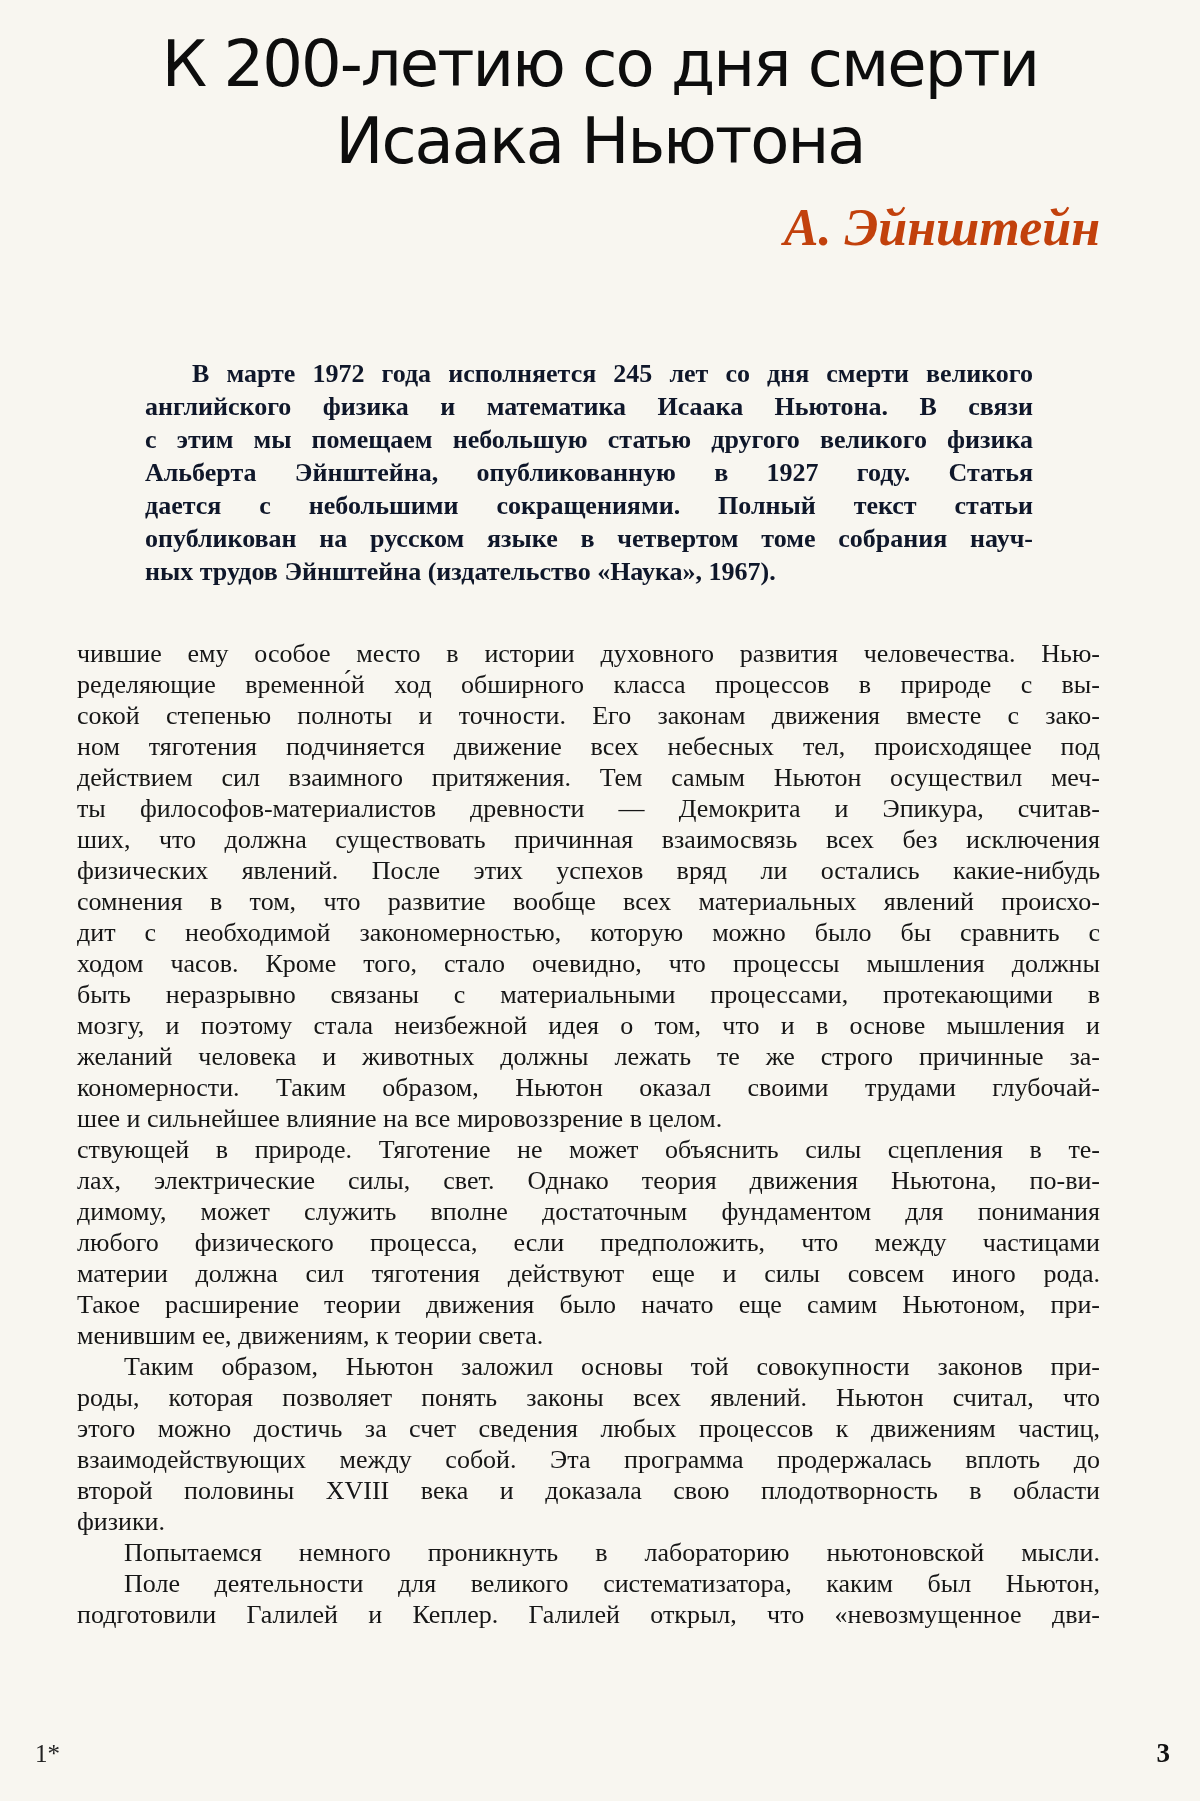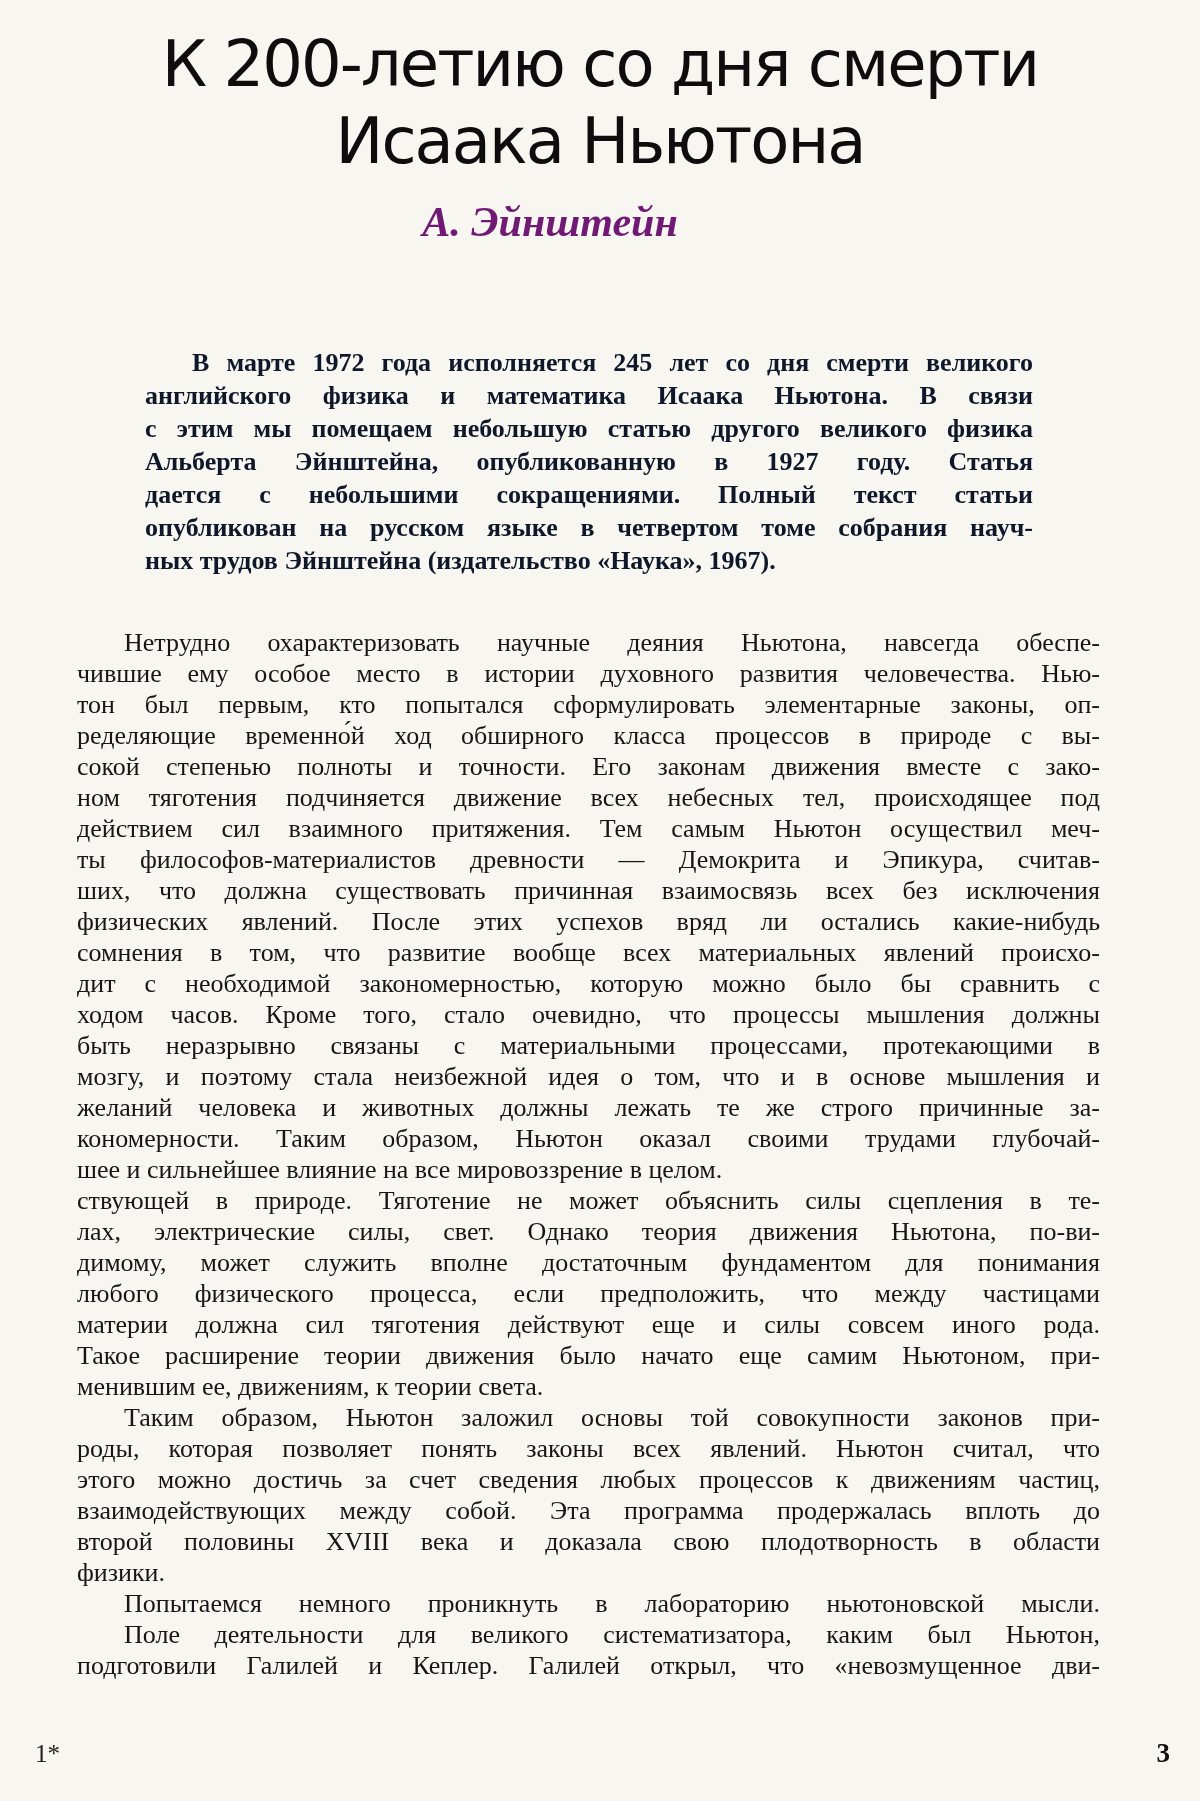--- a/index.html
+++ b/index.html
@@ -18,25 +18,25 @@
     text-align:center;
     font-family:"DejaVu Sans", sans-serif;
     font-weight:normal;
     font-size:64px;
     line-height:1.2;
     letter-spacing:-2px;
     color:#0d0d0d;
   }
   .author {
     margin:18px 100px 0 0;
-    text-align:center;
+    text-align:right;
     font-style:italic;
     font-weight:bold;
-    font-size:42px;
-    color:#701a75;
+    font-size:52px;
+    color:#c2410c;
   }
   .intro {
     margin:100px 167px 0 145px;   
     font-weight:bold;
     font-size:26px;
     line-height:33px;
   }
   .body {
     margin:50px 100px 0 77px;     
     font-size:26px;
@@ -69,23 +69,21 @@
       <div class="ln just">английского физика и математика Исаака Ньютона. В связи</div>
       <div class="ln just">с этим мы помещаем небольшую статью другого великого физика</div>
       <div class="ln just">Альберта Эйнштейна, опубликованную в 1927 году. Статья</div>
       <div class="ln just">дается с небольшими сокращениями. Полный текст статьи</div>
       <div class="ln just">опубликован на русском языке в четвертом томе собрания науч-</div>
       <div class="ln">ных трудов Эйнштейна (издательство «Наука», 1967).</div>
     </div>
 
   <div class="body">
       <div>
-        <div class="ln just ind">Нетрудно охарактеризовать научные деяния Ньютона, навсегда обеспе-</div>
         <div class="ln just">чившие ему особое место в истории духовного развития человечества. Нью-</div>
-        <div class="ln just">тон был первым, кто попытался сформулировать элементарные законы, оп-</div>
         <div class="ln just">ределяющие временно́й ход обширного класса процессов в природе с вы-</div>
         <div class="ln just">сокой степенью полноты и точности. Его законам движения вместе с зако-</div>
         <div class="ln just">ном тяготения подчиняется движение всех небесных тел, происходящее под</div>
         <div class="ln just">действием сил взаимного притяжения. Тем самым Ньютон осуществил меч-</div>
         <div class="ln just">ты философов-материалистов древности — Демокрита и Эпикура, считав-</div>
         <div class="ln just">ших, что должна существовать причинная взаимосвязь всех без исключения</div>
         <div class="ln just">физических явлений. После этих успехов вряд ли остались какие-нибудь</div>
         <div class="ln just">сомнения в том, что развитие вообще всех материальных явлений происхо-</div>
         <div class="ln just">дит с необходимой закономерностью, которую можно было бы сравнить с</div>
         <div class="ln just">ходом часов. Кроме того, стало очевидно, что процессы мышления должны</div>

